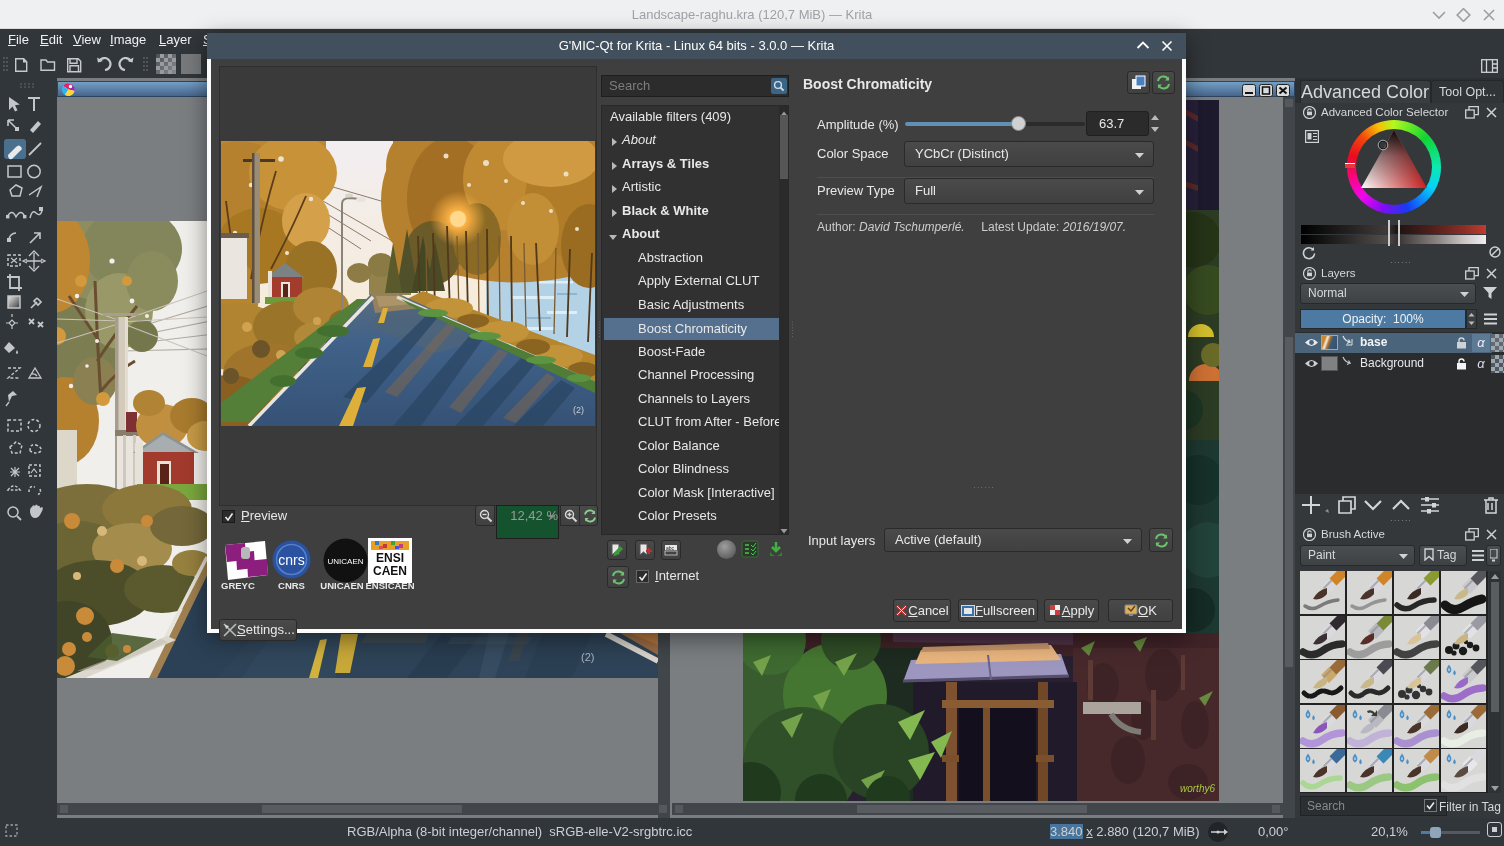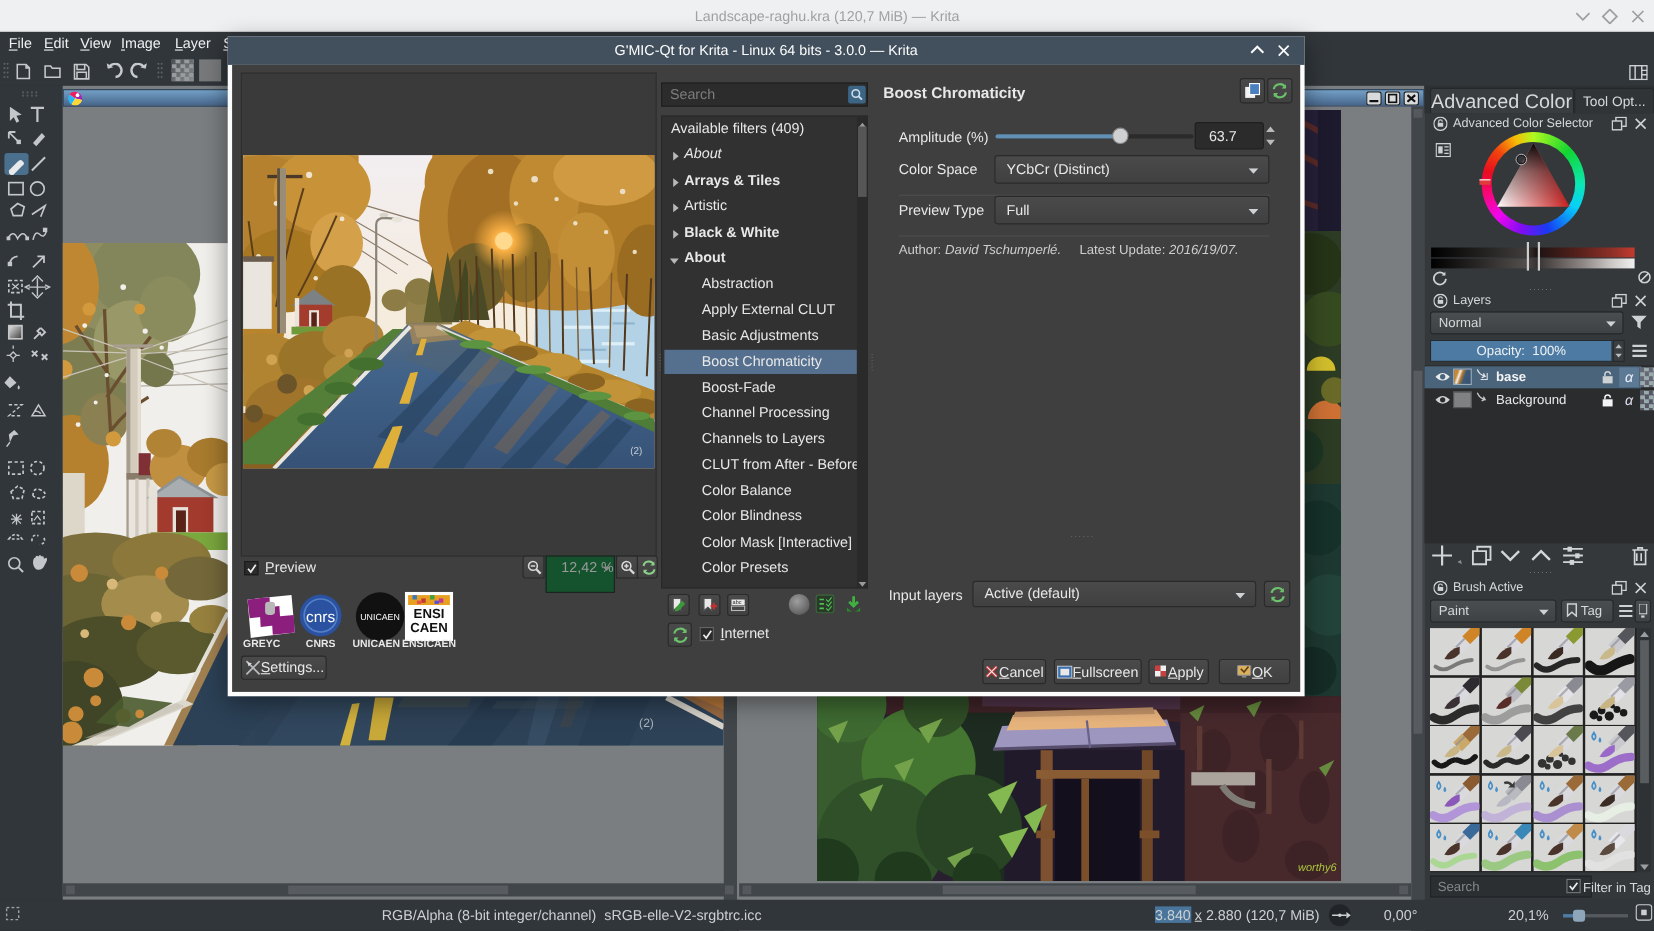--- a/index.html
+++ b/index.html
@@ -1142,21 +1142,21 @@
           <rect x="27" y="8" width="4" height="3" fill="#5050e0"></rect>
       </g>
       <text x="22" y="24" font-size="12" font-weight="bold" fill="#111" text-anchor="middle" font-family="Liberation Sans">ENSI</text>
       <text x="22" y="37" font-size="12" font-weight="bold" fill="#111" text-anchor="middle" font-family="Liberation Sans">CAEN</text>
     </svg>
     <div class="abs" style="left:10px;top:521px;width:48px;text-align:left;font-size:9.5px;font-weight:bold">GREYC</div>
     <div class="abs" style="left:61px;top:521px;width:39px;text-align:center;font-size:9.5px;font-weight:bold">CNRS</div>
     <div class="abs" style="left:107px;top:521px;width:48px;text-align:center;font-size:9.5px;font-weight:bold">UNICAEN</div>
     <div class="abs" style="left:154px;top:521px;width:50px;text-align:center;font-size:9.5px;font-weight:bold">ENSICAEN</div>
 
-    <div class="abs" style="left:8px;top:537px;width:78px;height:22px;background:linear-gradient(#4a4a4a,#404040);border:1px solid #2a2a2a;border-radius:3px;line-height:20px">
+    <div class="abs" style="left:8px;top:560px;width:78px;height:22px;background:linear-gradient(#4a4a4a,#404040);border:1px solid #2a2a2a;border-radius:3px;line-height:20px">
       <svg style="vertical-align:-3px;margin-left:3px" width="14" height="14" viewBox="0 0 14 14">
           <path d="M1 13 L13 1 M1 1 L13 13" stroke="#b8babc" stroke-width="1.6"></path>
           <path d="M2 2 l4 1 -3 3z" fill="#d8dadc"></path>
         </svg><u>S</u>ettings...</div>
 
     <div class="abs" style="left:385px;top:262px;color:#7a7a7a;font-size:7px;letter-spacing:.5px;writing-mode:vertical-lr">······</div>
     <div class="abs" style="left:578px;top:262px;color:#7a7a7a;font-size:7px;letter-spacing:.5px;writing-mode:vertical-lr">······</div>
 
     <div class="abs" style="left:390px;top:16px;width:188px;height:22px;background:#2c2c2c;border:1px solid #1e1e1e;color:#7d7d7d;line-height:20px;padding-left:7px">Search</div>
     <div class="abs" style="left:560px;top:19px;width:16px;height:16px;background:#3c6484;border-radius:2px"><svg style="margin:2px" width="12" height="12" viewBox="0 0 12 12" fill="none" stroke="#cfe0ee" stroke-width="1.4">

